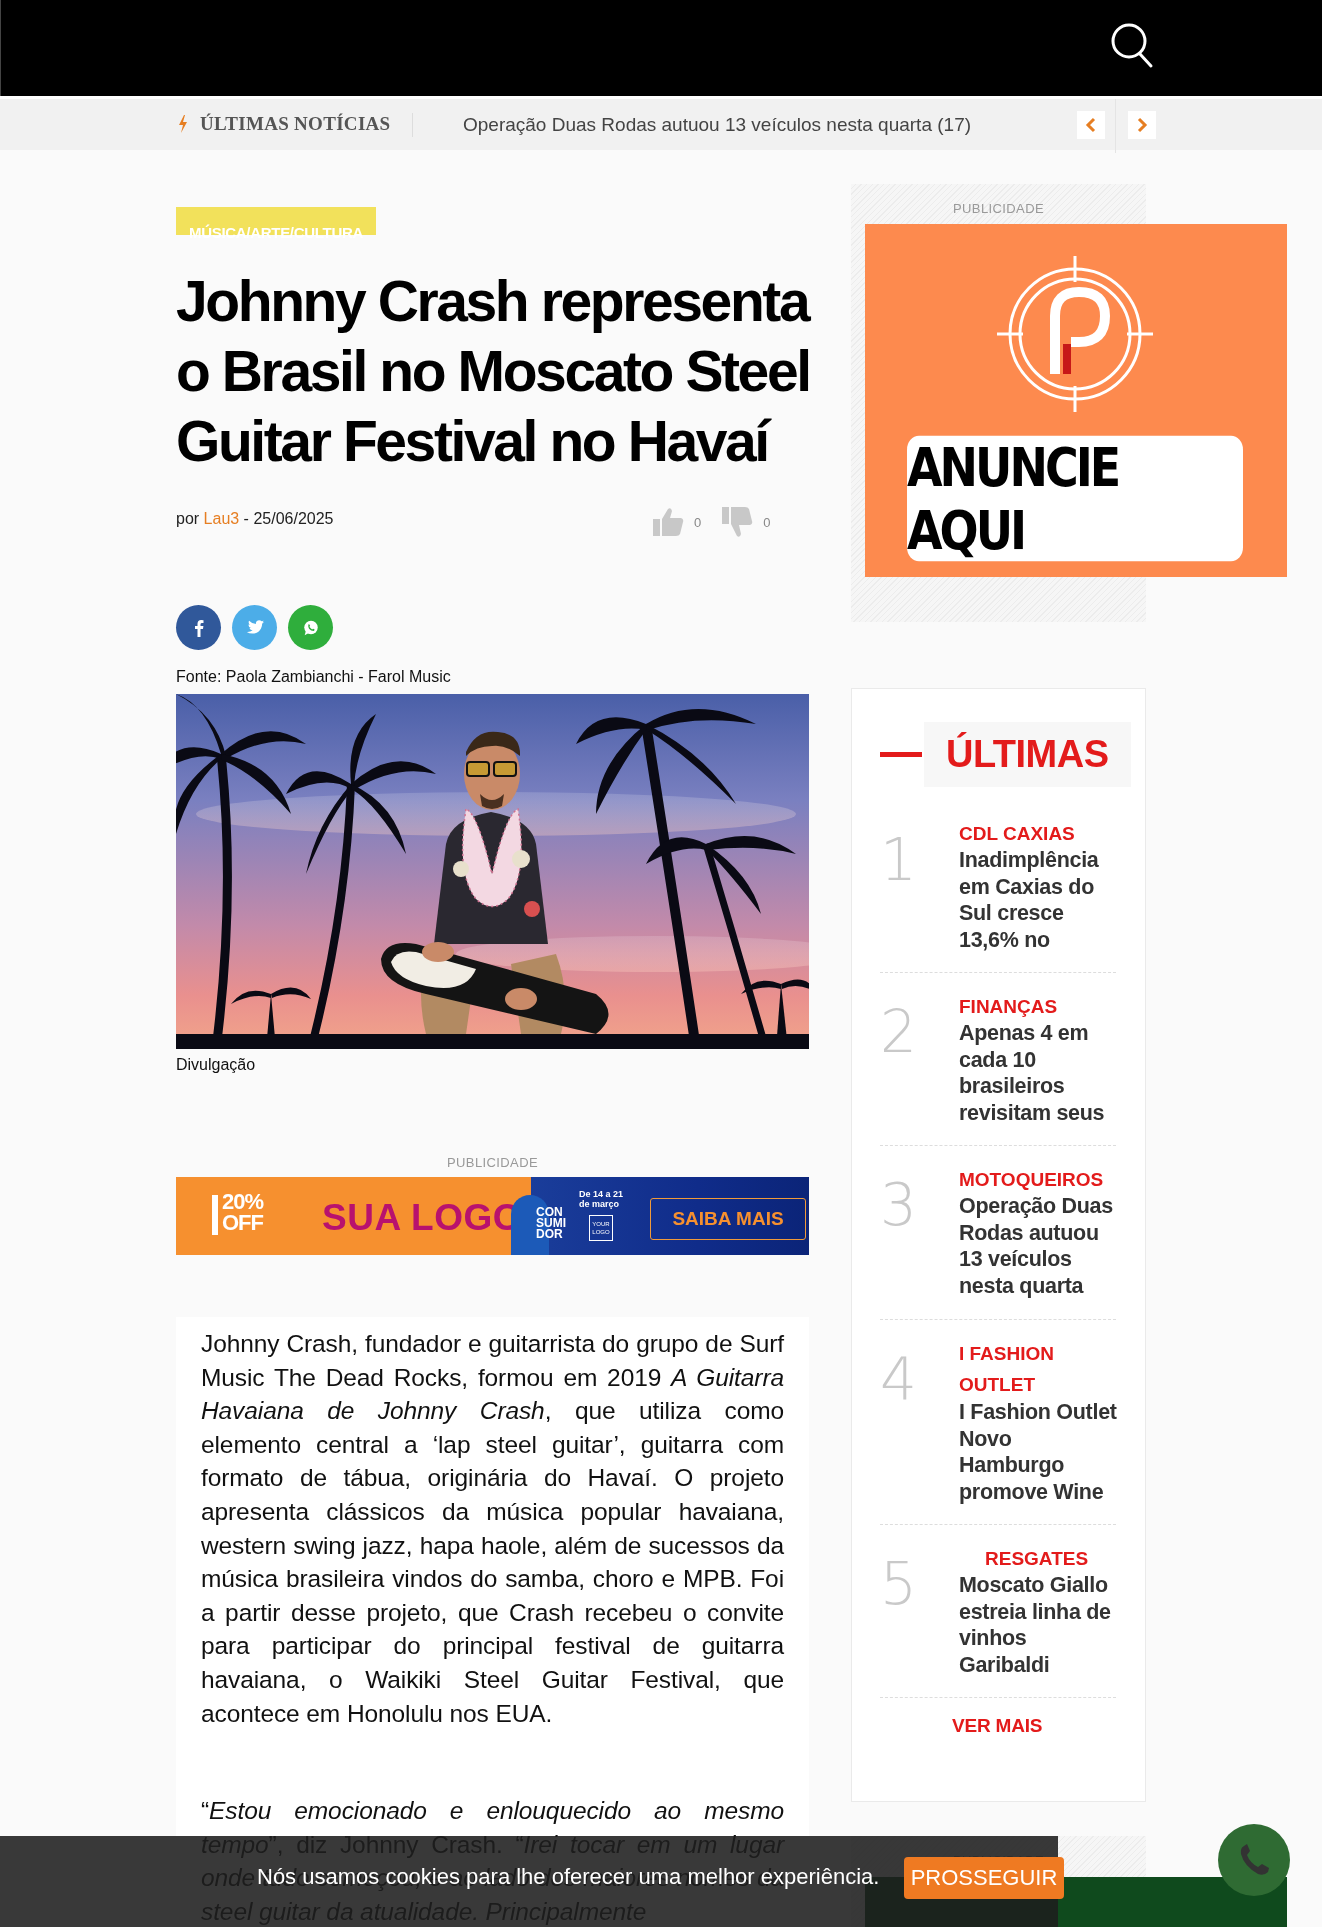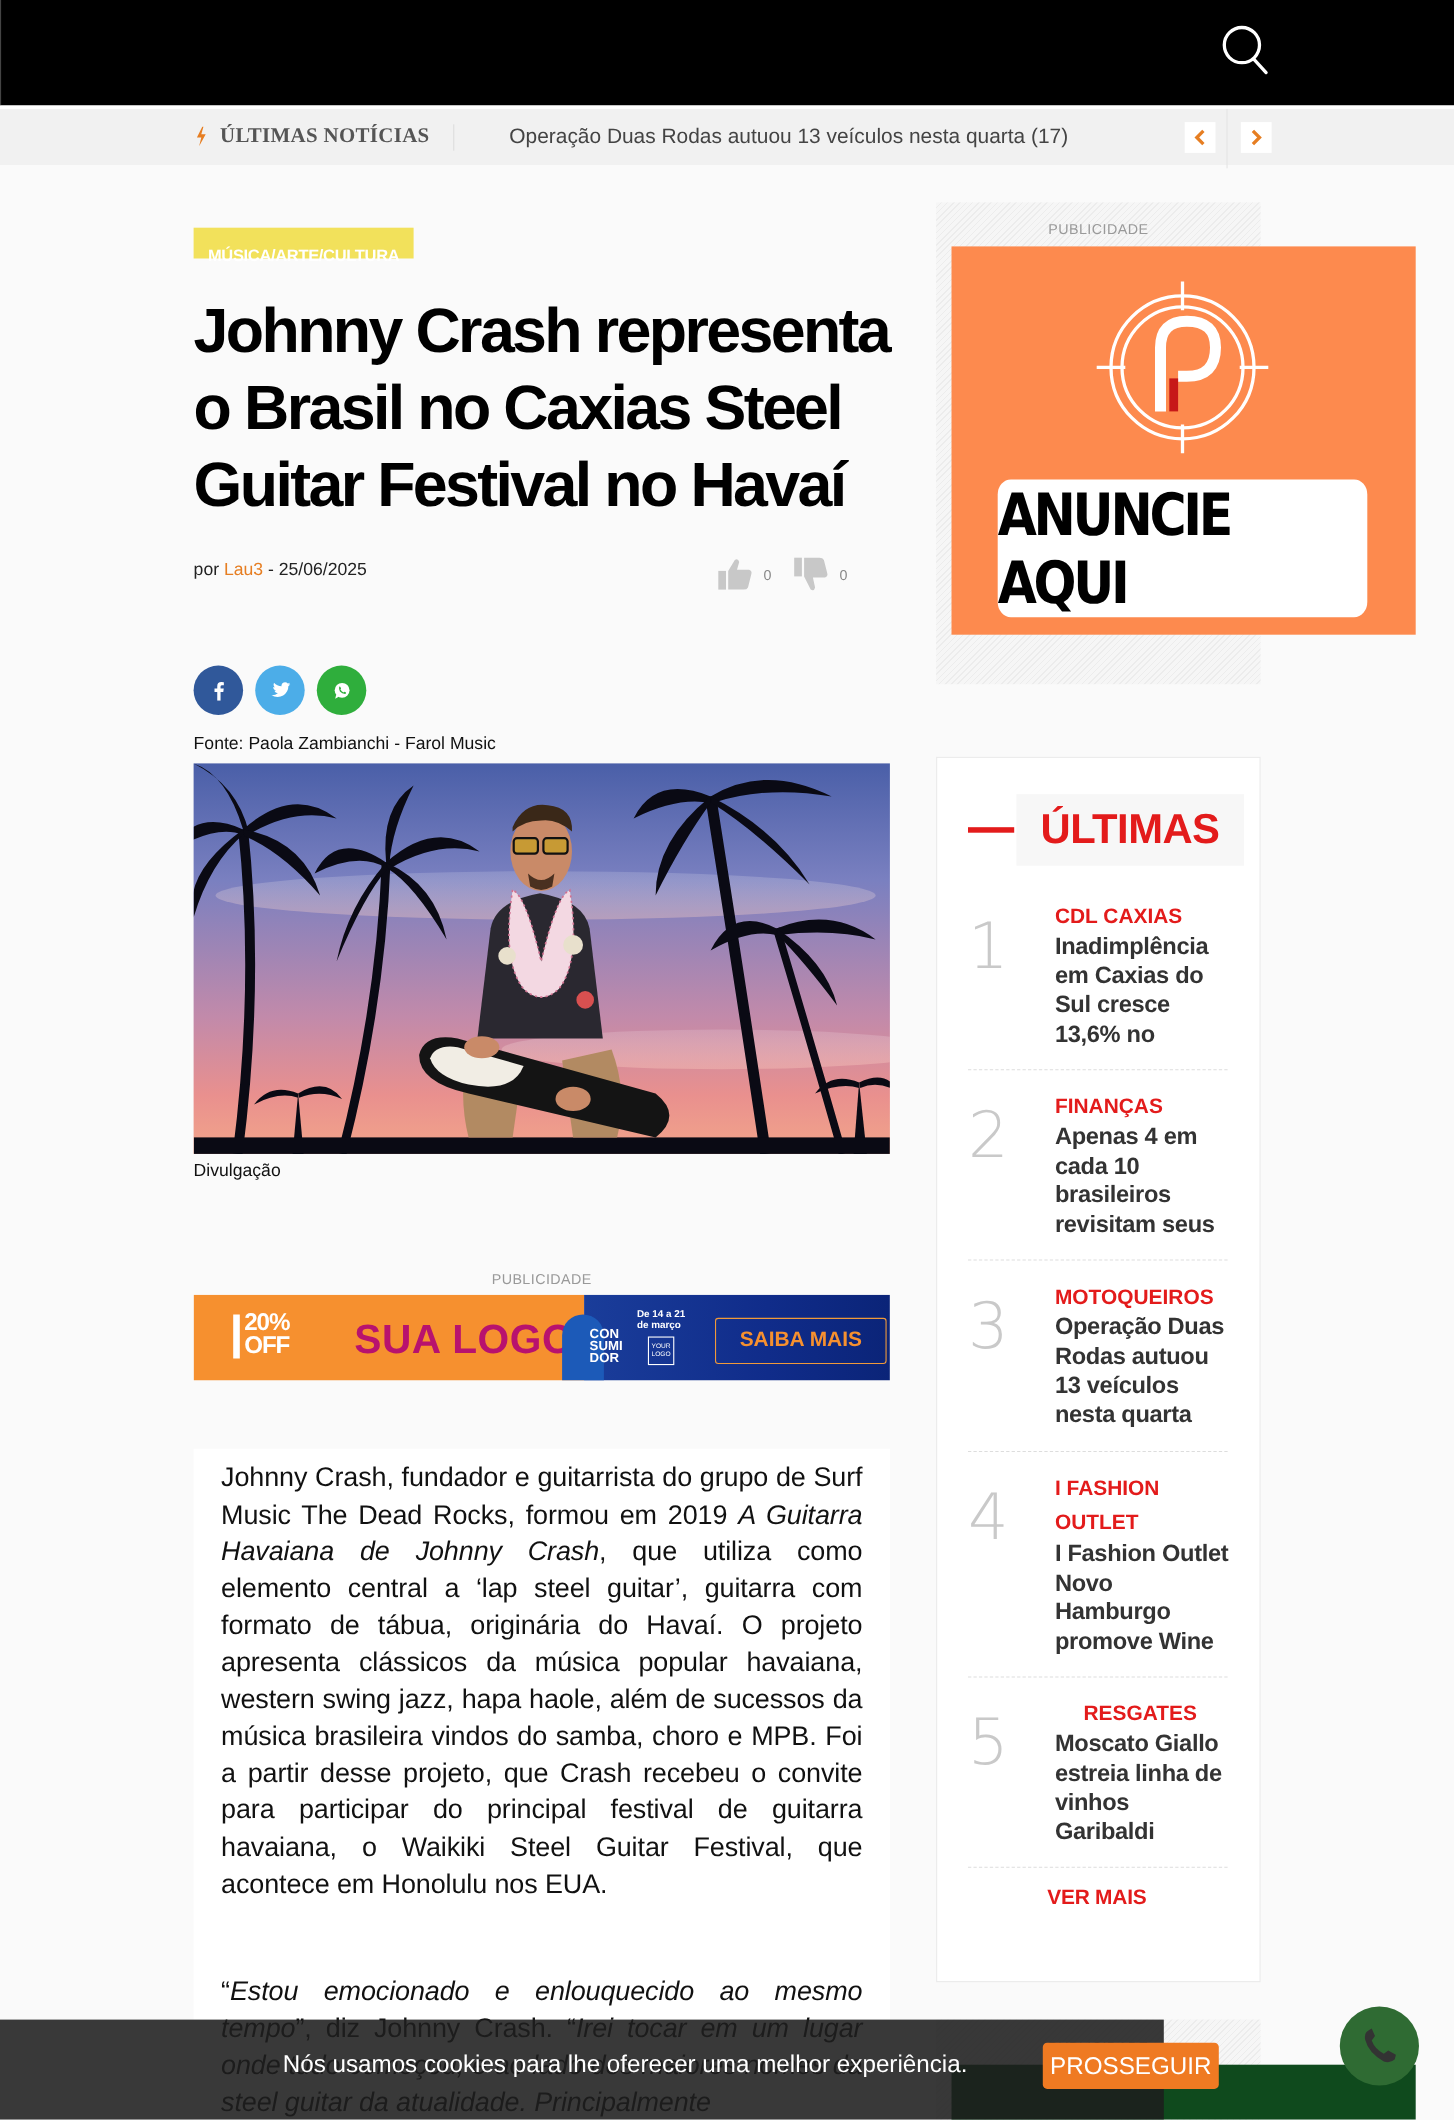--- a/index.html
+++ b/index.html
@@ -58,21 +58,21 @@
   .news-cat { position: absolute; left: 79px; font-weight: bold; font-size: 19px; line-height: 31px; color: #e31b1b; width: 150px; }
   .news-title { position: absolute; left: 79px; font-weight: bold; font-size: 21.5px; line-height: 26.6px; color: #333; width: 160px; overflow: hidden; letter-spacing: -0.3px; }
   .ver-mais { position: absolute; left: 100px; top: 1026px; font-weight: bold; font-size: 19px; color: #e31b1b; cursor: pointer; letter-spacing: -0.2px; }
 
   .ad-box2 { position: absolute; left: 851px; top: 1836px; width: 295px; height: 91px; background: repeating-linear-gradient(135deg, #f6f6f6 0px, #f6f6f6 3px, #ececec 3px, #ececec 4px); }
   .ad-img2 { position: absolute; left: 865px; top: 1877px; width: 422px; height: 50px; background: #0f4a1d; }
 
   
   .cookie-bar { position: absolute; left: 0; top: 1836px; width: 1058px; height: 91px; background: rgba(30,30,30,0.88); }
   .cookie-text { position: absolute; left: 257px; top: 28px; font-size: 22px; color: #fff; }
-  .cookie-btn { position: absolute; left: 948px; top: 1857px; width: 160px; height: 42px; background: #ef7a22; color: #fff; border-radius: 4px; font-size: 22px; display: flex; align-items: center; justify-content: center; cursor: pointer; }
+  .cookie-btn { position: absolute; left: 904px; top: 1857px; width: 160px; height: 42px; background: #ef7a22; color: #fff; border-radius: 4px; font-size: 22px; display: flex; align-items: center; justify-content: center; cursor: pointer; }
   .wa-float { position: absolute; left: 1218px; top: 1824px; width: 72px; height: 72px; border-radius: 50%; background: #2f6b33; display: flex; align-items: center; justify-content: center; cursor: pointer; }
 </style>
 </head>
 <body>
 
 <div class="topbar">
   <div class="search-btn">
     <svg width="48" height="50" viewBox="0 0 48 50">
       <circle cx="20" cy="19" r="16" fill="none" stroke="#fff" stroke-width="3"></circle>
       <line x1="31" y1="32" x2="42" y2="44" stroke="#fff" stroke-width="3" stroke-linecap="round"></line>
@@ -96,21 +96,21 @@
   </div>
   <div class="ticker-divider"></div>
   <div class="ticker-nav" style="left:1128px;">
     <svg width="12" height="16" viewBox="0 0 12 16">
         <polyline points="3,2 9,8 3,14" fill="none" stroke="#e67e22" stroke-width="3"></polyline>
       </svg>
   </div>
 </div>
 
 <div class="category">MÚSICA/ARTE/CULTURA</div>
-<h1 class="title">Johnny Crash representa o Brasil no Caxias Steel Guitar Festival no Havaí</h1>
+<h1 class="title">Johnny Crash representa o Brasil no Moscato Steel Guitar Festival no Havaí</h1>
 <div class="byline">
   <span>por </span><span class="author">Lau3</span><span> - 25/06/2025</span>
 </div>
 <div class="votes">
   <span class="vote-btn">
     <svg width="32" height="30" viewBox="0 0 32 30">
       <rect x="1" y="12" width="7" height="17" fill="#c8c8c8"></rect>
       <path d="M10 12 L16 2 Q19 0 20 4 L18 11 L29 11 Q32 12 31 15 L28 27 Q27 29 24 29 L10 29 Z" fill="#c8c8c8"></path>
     </svg>
   </span>

